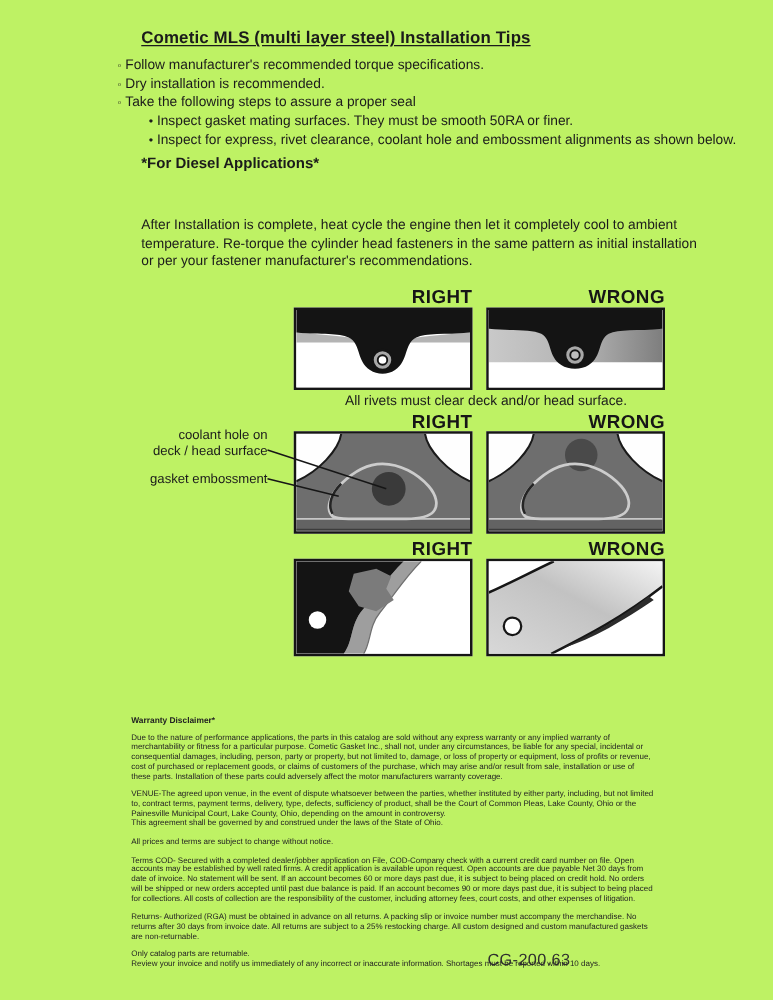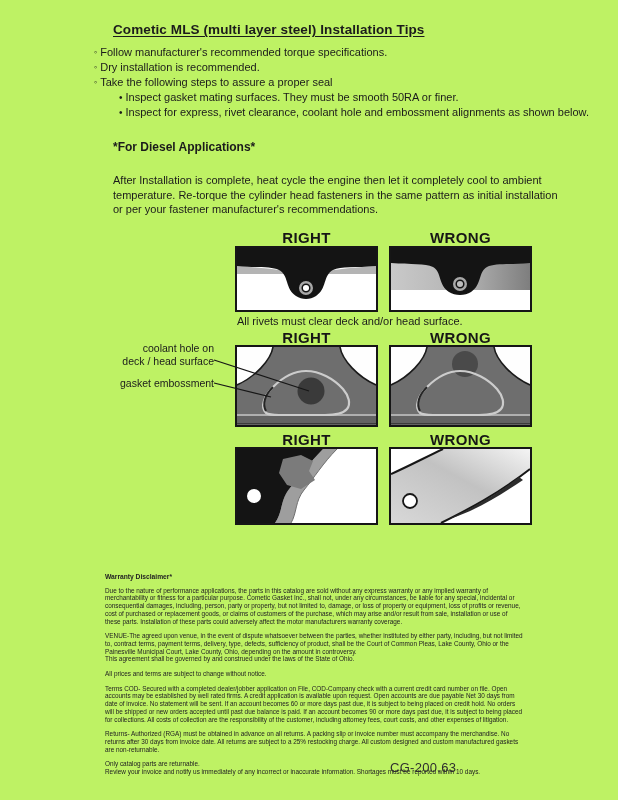--- a/index.html
+++ b/index.html
@@ -5,23 +5,23 @@
   html,body{margin:0;padding:0;background:#ffffff;}
   .page{position:relative;width:618px;height:800px;background:#bef264;overflow:hidden;
         font-family:"Liberation Sans",sans-serif;color:#1b1b1b;}
   .abs{position:absolute;}
   .title{font-size:13.5px;font-weight:bold;text-decoration:underline;text-underline-offset:2px;letter-spacing:.1px;}
   .bullet-row{display:flex;align-items:flex-start;font-size:11px;line-height:13px;}
   .bullet-glyph{font-size:9px;line-height:13px;margin-right:3px;}
   .sub-glyph{font-size:10px;line-height:13px;margin-right:3px;}
   .body-txt{font-size:11px;line-height:14.5px;white-space:pre-line;}
   .diesel-h{font-size:12px;font-weight:bold;}
-  .rw-label{font-size:15px;font-weight:600;letter-spacing:.4px;color:#161616;text-align:center;width:143px;}
+  .rw-label{font-size:15px;font-weight:600;letter-spacing:.4px;color:#161616;text-align:right;width:143px;}
   .dbox{width:139px;height:auto;border:2px solid #161616;background:#fff;line-height:0;}
-  .caption{font-size:11px;line-height:13.5px;white-space:pre-line;}
+  .caption{font-size:11px;line-height:13.5px;white-space:pre-line;margin-left:39px;}
   .annot{font-size:10.5px;line-height:12px;text-align:right;width:128px;}
   .disc{width:418px;font-size:6.4px;line-height:7.7px;color:#222;}
   .disc h4{font-size:6.7px;margin:0 0 6px 0;}
   .disc p{margin:0 0 7px 0;white-space:pre-line;}
   .footer-code{font-size:13px;color:#2e2e2e;letter-spacing:.3px;}
   svg{display:block;}
 </style>
 </head>
 <body>
 
@@ -43,21 +43,21 @@
   </div>
   <div class="abs bullet-row" style="left:119px;top:91px;">
     <span class="sub-glyph">•</span>
     <span>Inspect gasket mating surfaces.  They must be smooth 50RA or finer.</span>
   </div>
   <div class="abs bullet-row" style="left:119px;top:106px;">
     <span class="sub-glyph">•</span>
     <span>Inspect for express, rivet clearance, coolant hole and embossment alignments as shown below.</span>
   </div>
 
-  <div class="abs diesel-h" style="left:113px;top:140px;">*For Diesel Applications*</div>
+  <div class="abs diesel-h" style="left:113px;top:123px;">*For Diesel Applications*</div>
   <div class="abs body-txt" style="left:113px;top:173px;width:500px;">After Installation is complete, heat cycle the engine then let it completely cool to ambient
 temperature. Re-torque the cylinder head fasteners in the same pattern as initial installation
 or per your fastener manufacturer's recommendations.</div>
 
   <div class="abs rw-label" style="left:235px;top:229px;">RIGHT</div>
   <div class="abs rw-label" style="left:389px;top:229px;">WRONG</div>
 
   <div class="abs dbox" style="left:235px;top:246px;">
     <svg width="139" height="62" viewBox="0 0 139 62">
       <rect width="139" height="62" fill="#ffffff"></rect>

